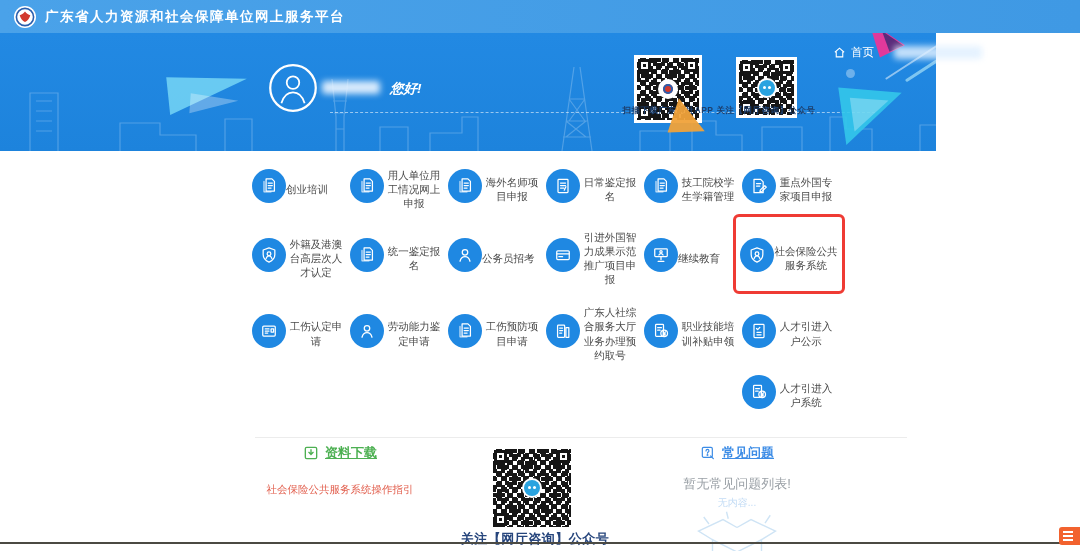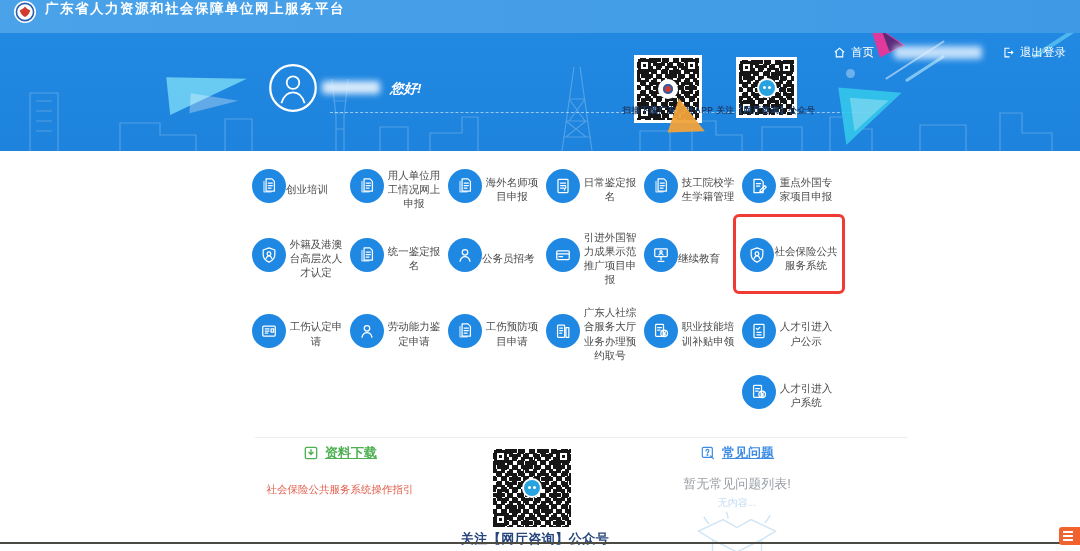--- a/index.html
+++ b/index.html
@@ -1,31 +1,31 @@
 <!DOCTYPE html>
 <html><head>
 <meta charset="utf-8">
 <style>
   html,body{margin:0;padding:0;background:#fff;}
   .page{position:relative;width:1080px;height:551px;overflow:hidden;background:#fff;
         font-family:"Liberation Sans",sans-serif;}
 
   
   .hdr{position:absolute;left:0;top:0;width:1080px;height:33px;
-       background:linear-gradient(90deg,#4aa2e9,#3f99e4);display:flex;align-items:flex-start;z-index:4;}
+       background:linear-gradient(90deg,#4aa2e9,#3f99e4);display:flex;align-items:center;z-index:4;}
   .hdr-logo{width:24px;height:24px;margin-left:13px;flex:0 0 auto;}
   .hdr-title{color:#fff;font-size:13.5px;font-weight:bold;letter-spacing:1.5px;margin-left:8px;}
   .hdr-nav{position:absolute;right:14px;top:0;height:33px;display:flex;align-items:center;gap:20px;margin-top:36px;}
   .nav-item{display:flex;align-items:center;gap:5px;color:#fff;font-size:11.5px;cursor:pointer;}
   .nav-item svg{width:13px;height:13px;}
   .blur-chip{display:inline-block;border-radius:3px;filter:blur(3px);}
   .hdr-chip{width:88px;height:13px;background:rgba(225,240,255,.85);}
 
   
-  .banner{position:absolute;left:0;top:33px;width:1080px;height:118px;
+  .banner{position:absolute;left:0;top:33px;width:936px;height:118px;
           background:linear-gradient(180deg,#2289e3,#1d83dc);overflow:hidden;}
   .skyline{position:absolute;left:0;bottom:0;width:1080px;height:88px;opacity:.75;}
   .avatar{position:absolute;left:268px;top:30px;width:50px;height:50px;}
   .name-chip{position:absolute;left:322px;top:48px;width:58px;height:13px;background:rgba(235,245,255,.9);}
   .greeting{position:absolute;left:390px;top:47px;color:#fff;font-size:13.5px;font-style:italic;font-weight:bold;}
   .dash-line{position:absolute;left:330px;top:79px;width:545px;border-top:1px dashed rgba(255,255,255,.55);}
 
   
   .qr{position:absolute;background:
         repeating-conic-gradient(#161616 0 25%,transparent 0 50%) 0 0/8px 8px,

